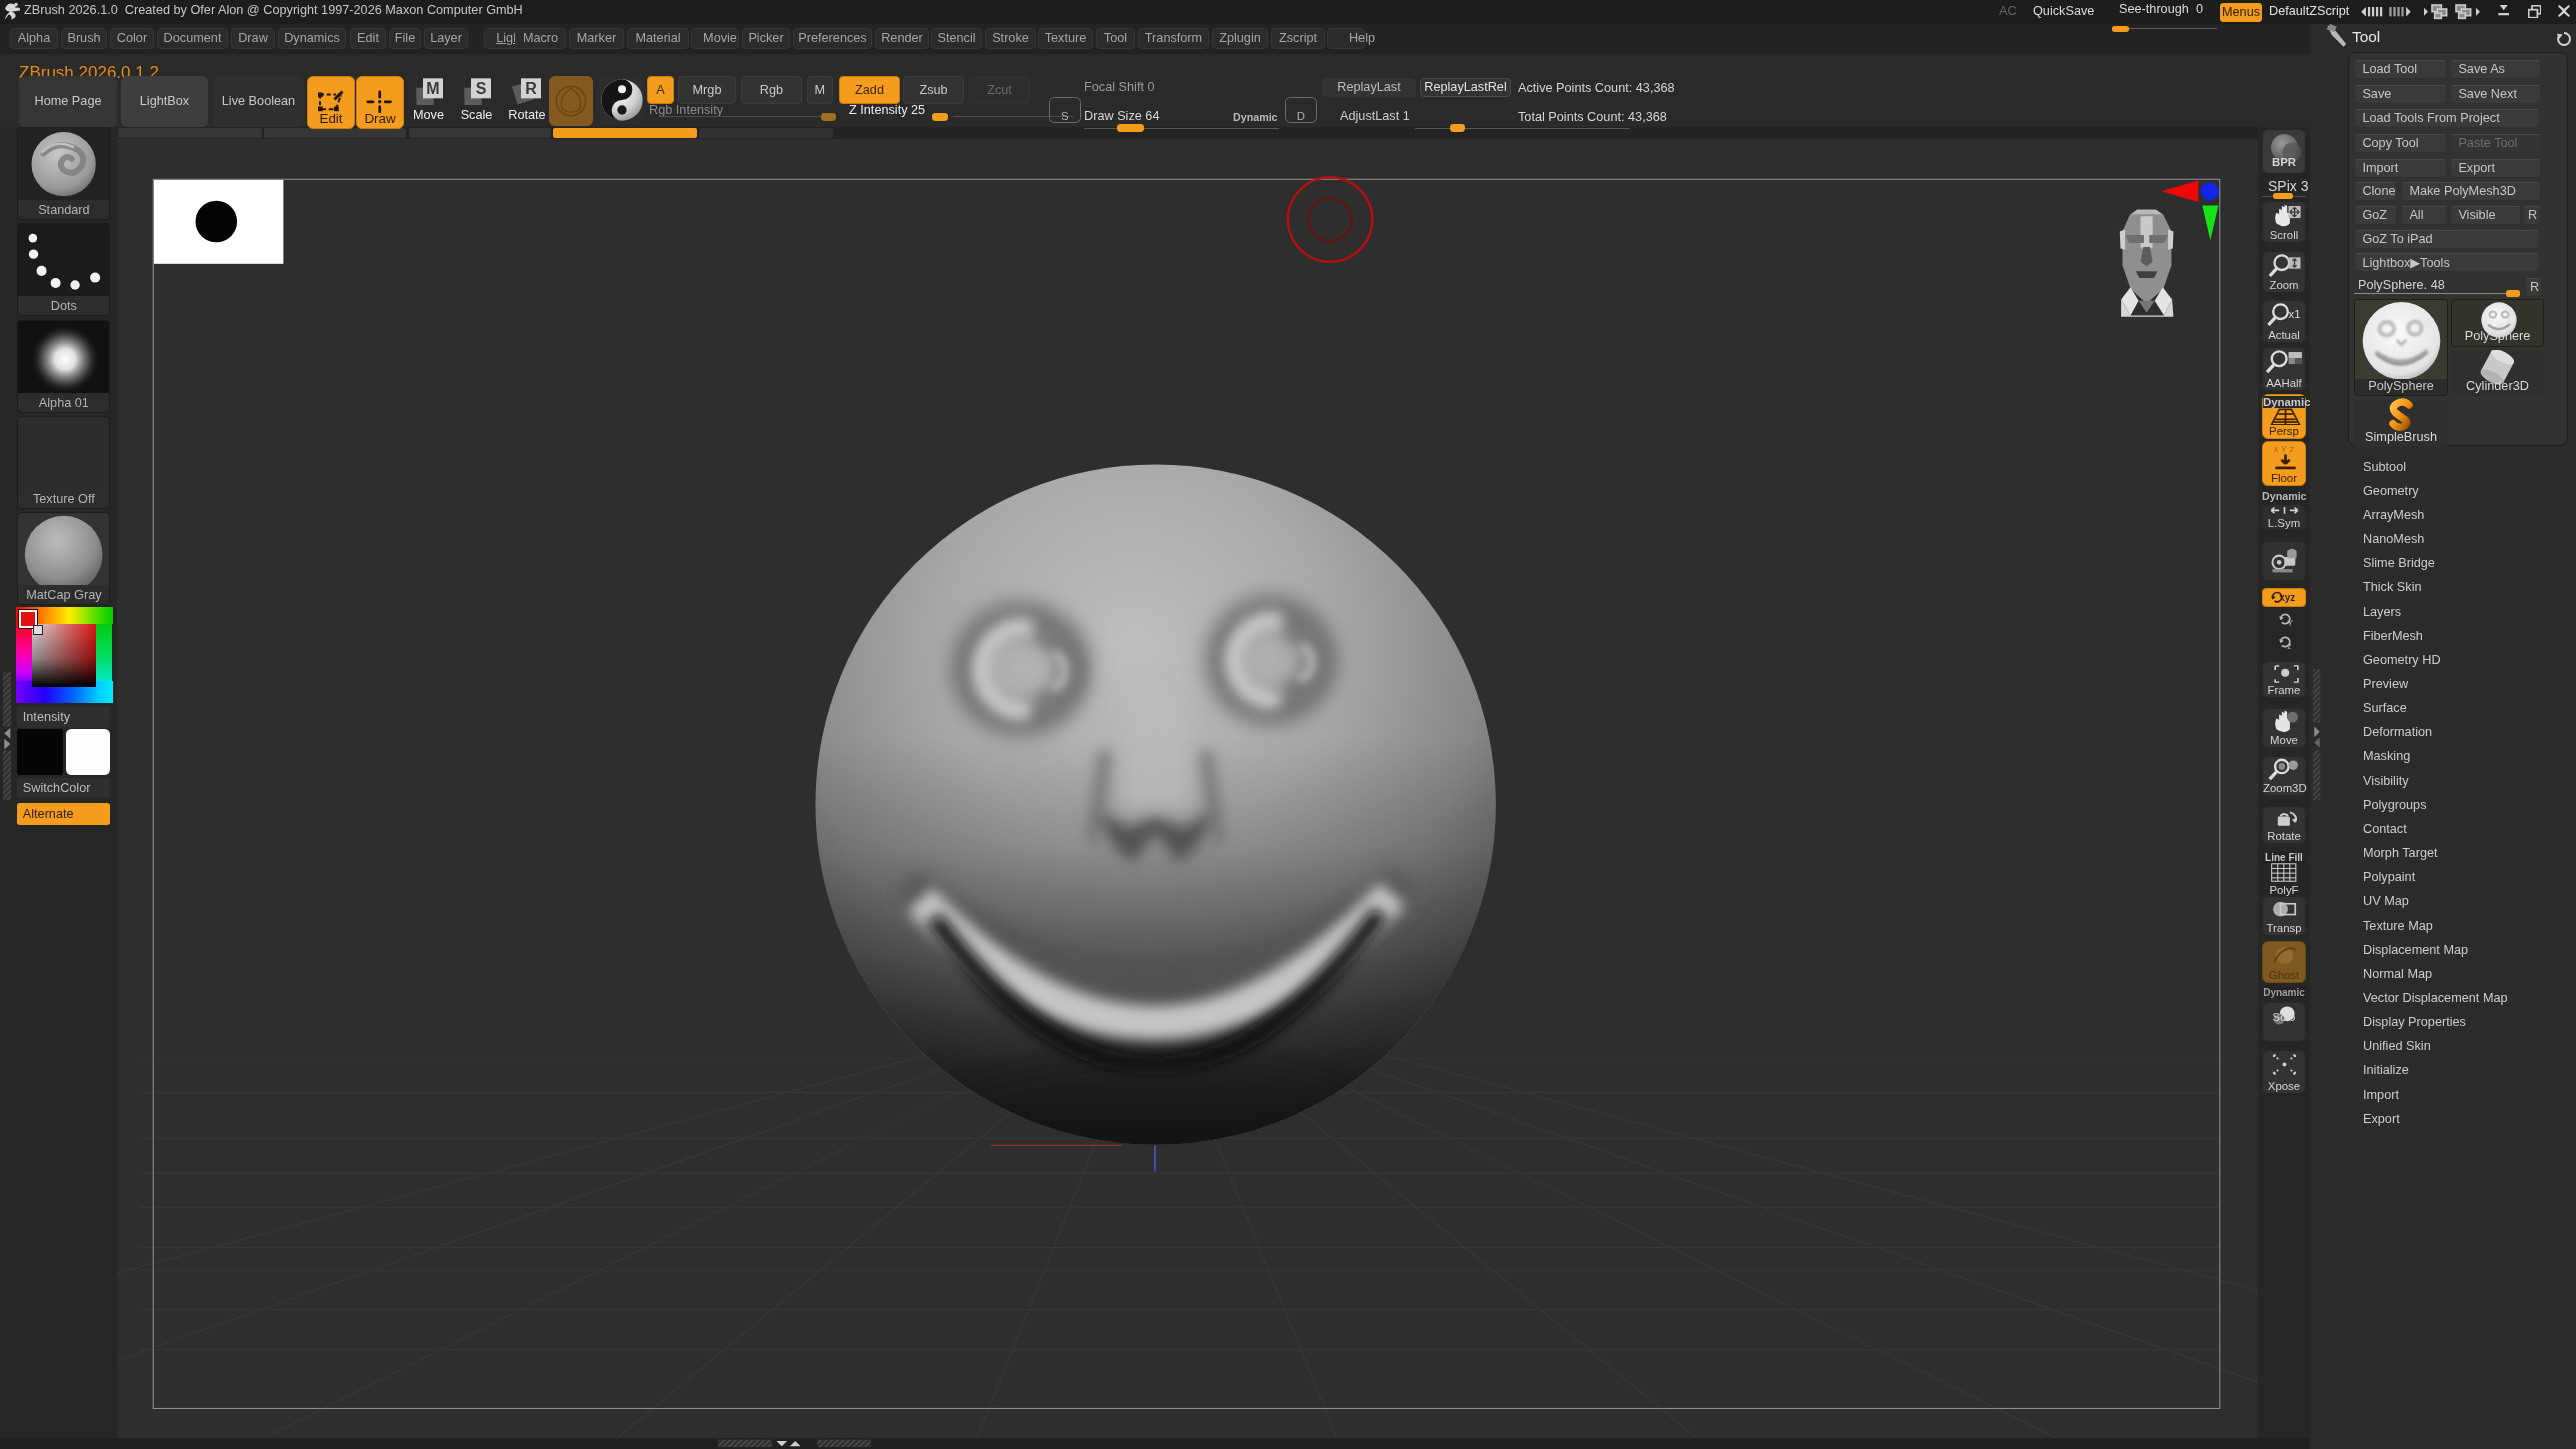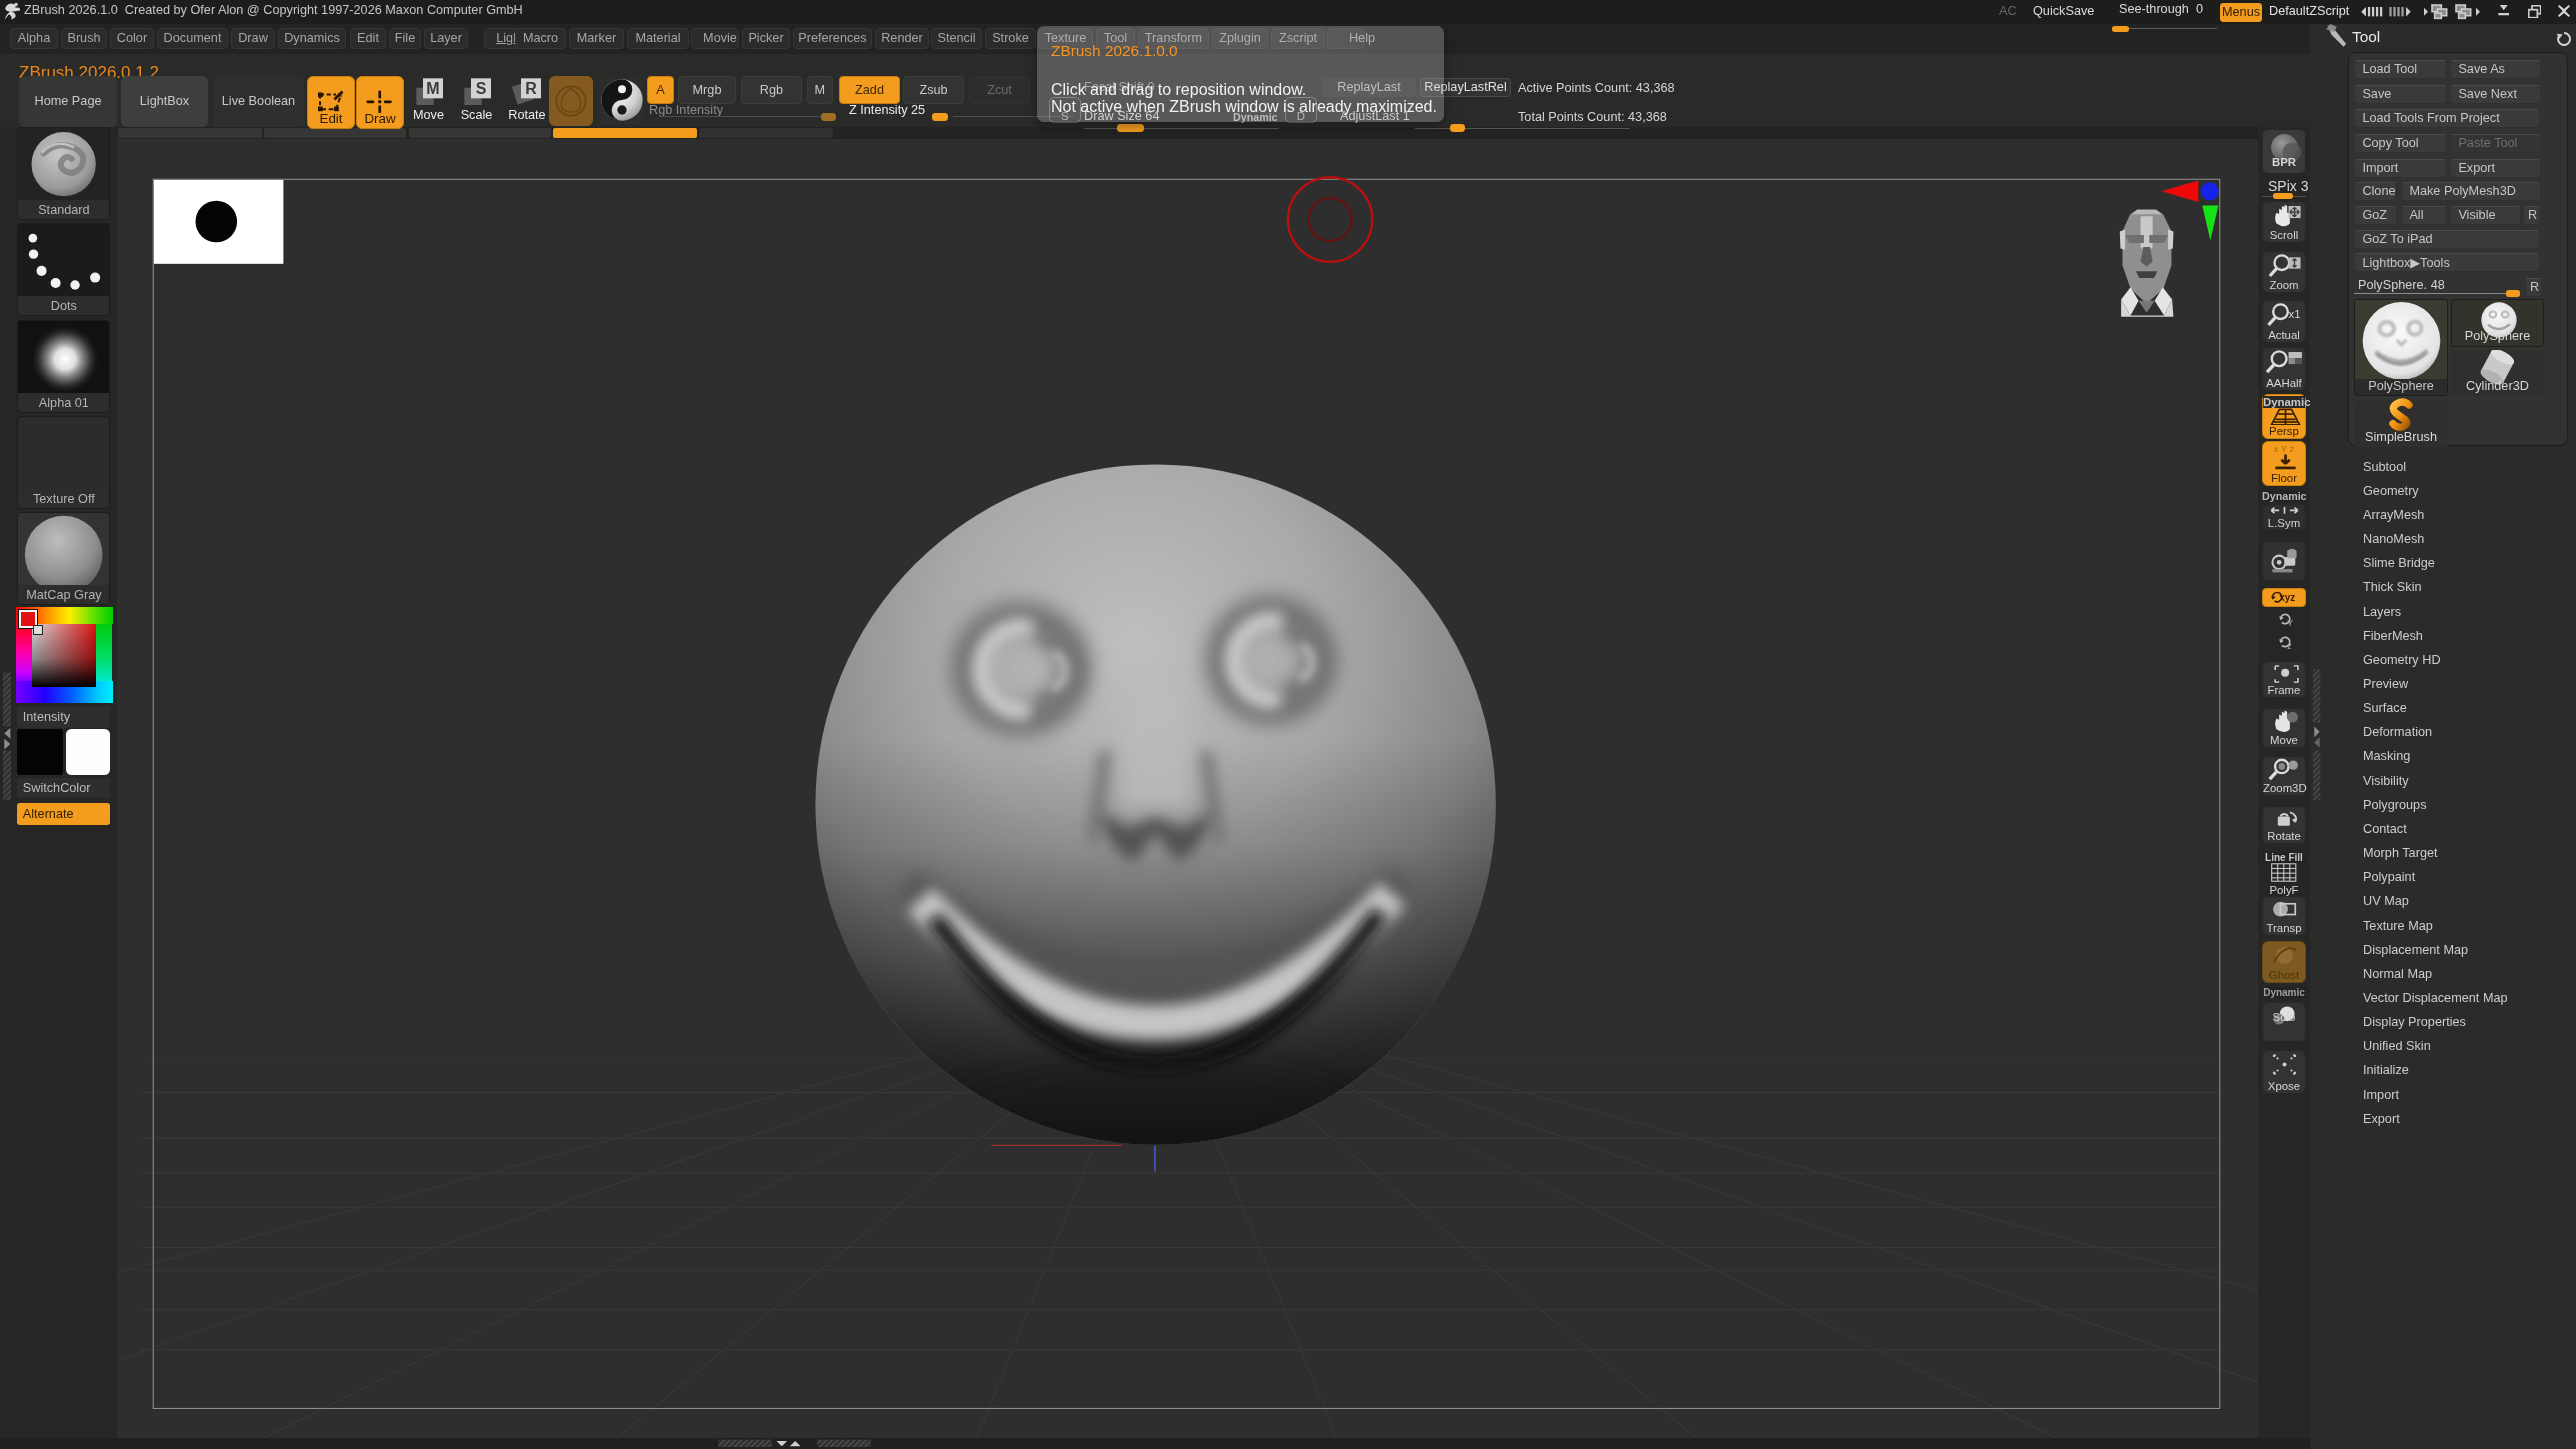--- a/index.html
+++ b/index.html
@@ -796,20 +796,14 @@
         <rect width="6" height="6" fill="#2c2c2b"></rect>
           <rect width="3" height="6" fill="#4a4a49"></rect>
         </pattern>
       </defs>
       <rect x="0" y="1" width="80" height="11" fill="url(#hatchB)"></rect>
       <path d="M87 3 L103 3 L95 11 Z" fill="#cfcfcf"></path>
       <path d="M107 11 L123 11 L115 3 Z" fill="#cfcfcf"></path>
       <rect x="148" y="1" width="80" height="11" fill="url(#hatchB)"></rect>
     </svg>
 
-  <div class="abs" id="tooltip" style="z-index:9;left:1037px;top:25.5px;width:407px;height:96px;
-       background:rgba(196,196,201,0.30);border-radius:6.7px;box-shadow:0 4px 12px rgba(0,0,0,0.35);">
-    <div class="abs" style="left:14px;top:16px;font-size:15.4px;color:#f8951c;">ZBrush 2026.1.0.0</div>
-    <div class="abs" style="left:14px;top:55px;font-size:16px;color:#f2f2f2;white-space:nowrap;">Click and drag to reposition window.</div>
-    <div class="abs" style="left:14px;top:72px;font-size:16px;color:#f2f2f2;white-space:nowrap;">Not active when ZBrush window is already maximized.</div>
-  </div>
 </div>
 
 
 </body></html>

